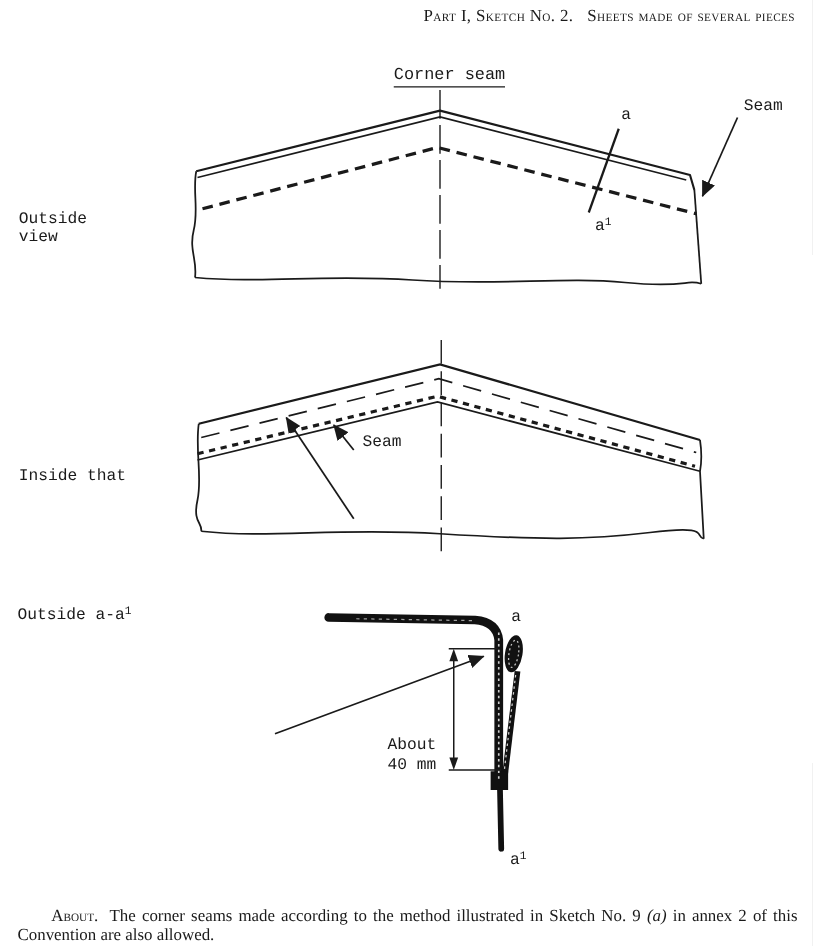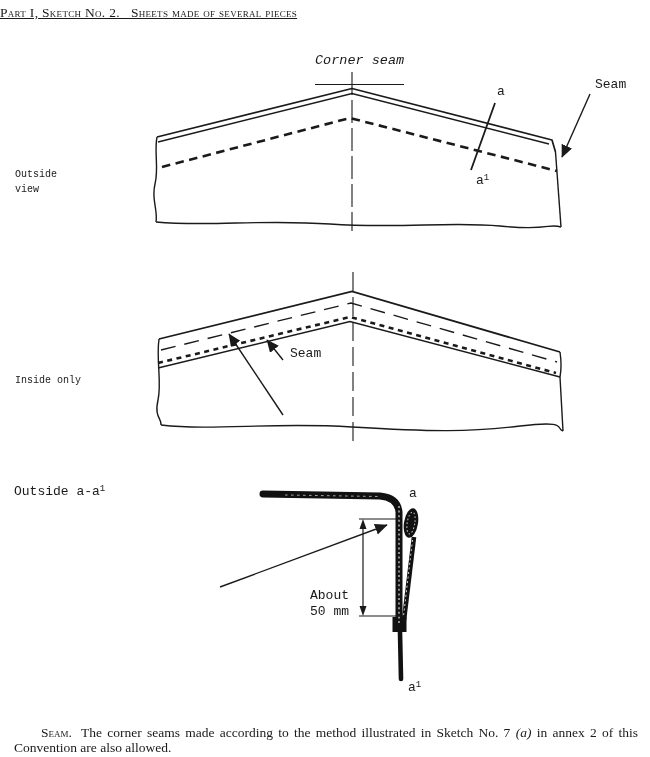--- a/index.html
+++ b/index.html
@@ -8,29 +8,29 @@
     width:650px;height:757px;
     background:#ffffff;
     font-family:"Liberation Mono","DejaVu Sans Mono",monospace;
     color:#1a1a1a;
     overflow:hidden;
   }
   .abs{position:absolute;}
   .mono{font-family:"Liberation Mono","DejaVu Sans Mono",monospace;font-size:13px;line-height:15px;white-space:pre-line;}
   .serif{font-family:"Liberation Serif","DejaVu Serif",serif;}
   .title{
-    top:5px;left:0;width:636px;text-align:left;
+    top:5px;left:0;width:636px;text-align:right;
     font-size:13.5px;letter-spacing:.3px;
-    font-variant:small-caps;white-space:pre;text-decoration:underline;
+    font-variant:small-caps;white-space:pre;
   }
   .corner-seam{
     top:53px;left:315px;font-size:13.5px;
-    border-bottom:1.2px solid #1a1a1a;padding-bottom:16px;font-style:italic;
+    border-bottom:1.2px solid #1a1a1a;padding-bottom:1px;
   }
-  .side-label{font-size:10px;}
+  .side-label{font-size:13px;}
   sup.s1{font-size:9px;vertical-align:4px;letter-spacing:0;}
   .note{
     top:711px;left:14px;width:624px;
     font-size:13.5px;line-height:15.5px;
     text-align:justify;text-indent:27px;
   }
   .note .nlabel{font-variant:small-caps;margin-right:9px;}
   .note .nital{font-style:italic;}
   svg{position:absolute;left:0;overflow:visible;}
   svg *{vector-effect:none;}
@@ -88,21 +88,21 @@
     <path d="M158,368 L350,321.5 L560,377" stroke="#1a1a1a" stroke-width="1.4" fill="none"></path>
 
     <path d="M159,339 C156,360 162,382 158,400 S162,418 161,425" stroke="#1a1a1a" stroke-width="1.4" fill="none"></path>
     <path d="M161,425 C215,431 270,422 352,427 S470,432 520,426 S555,429 563,431" stroke="#1a1a1a" stroke-width="1.4" fill="none"></path>
     <path d="M560,352 C561.5,362 561.5,369 560,377 L563,431" stroke="#1a1a1a" stroke-width="1.4" fill="none"></path>
 
     <path d="M283,360 L267,340" stroke="#1a1a1a" stroke-width="1.4" fill="none" marker-end="url(#ah2)"></path>
     <path d="M283,415 L229,334" stroke="#1a1a1a" stroke-width="1.4" fill="none" marker-end="url(#ah2)"></path>
   </svg>
 
-  <div class="abs mono side-label" style="top:373px;left:15px">Inside only</div>
+  <div class="abs mono side-label" style="top:373px;left:15px">Inside that</div>
   <div class="abs mono" style="top:346px;left:290px">Seam</div>
 
   <svg style="top:470px" width="650" height="235" viewBox="0 470 650 235">
     <defs>
       <marker id="ah3" markerWidth="11" markerHeight="9" refX="8.5" refY="4" orient="auto">
         <path d="M0,0 L9,4 L0,8 z" fill="#1a1a1a"></path>
       </marker>
     </defs>
 
     <path d="M263,494 L380,496 Q397.5,497.5 399,512 L399,626" stroke="#111" stroke-width="7" fill="none" stroke-linecap="round"></path>
@@ -122,19 +122,19 @@
     <polygon points="363,519 359.5,529 366.5,529" fill="#1a1a1a"></polygon>
     <polygon points="363,616 359.5,606 366.5,606" fill="#1a1a1a"></polygon>
     <path d="M359,519 L398,519" stroke="#1a1a1a" stroke-width="1.2" fill="none"></path>
     <path d="M359,616 L401,616" stroke="#1a1a1a" stroke-width="1.2" fill="none"></path>
 
     <path d="M220,587 L387,525" stroke="#1a1a1a" stroke-width="1.4" fill="none" marker-end="url(#ah3)"></path>
   </svg>
 
   <div class="abs mono" style="top:482px;left:14px"><span>Outside a-a</span><sup class="s1">1</sup></div>
   <div class="abs mono" style="top:588px;left:310px;line-height:15.5px">About
-50 mm</div>
+40 mm</div>
   <div class="abs mono" style="top:486px;left:409px">a</div>
   <div class="abs mono" style="top:678px;left:408px"><span>a</span><sup class="s1">1</sup></div>
 
-  <p class="abs serif note"><span class="nlabel">Seam.</span><span>The corner seams made according to the method illustrated in Sketch No. 7 </span><span class="nital">(a)</span><span> in annex 2 of this Convention are also allowed.</span></p>
+  <p class="abs serif note"><span class="nlabel">About.</span><span>The corner seams made according to the method illustrated in Sketch No. 9 </span><span class="nital">(a)</span><span> in annex 2 of this Convention are also allowed.</span></p>
 
 </div>
 
 </body></html>

